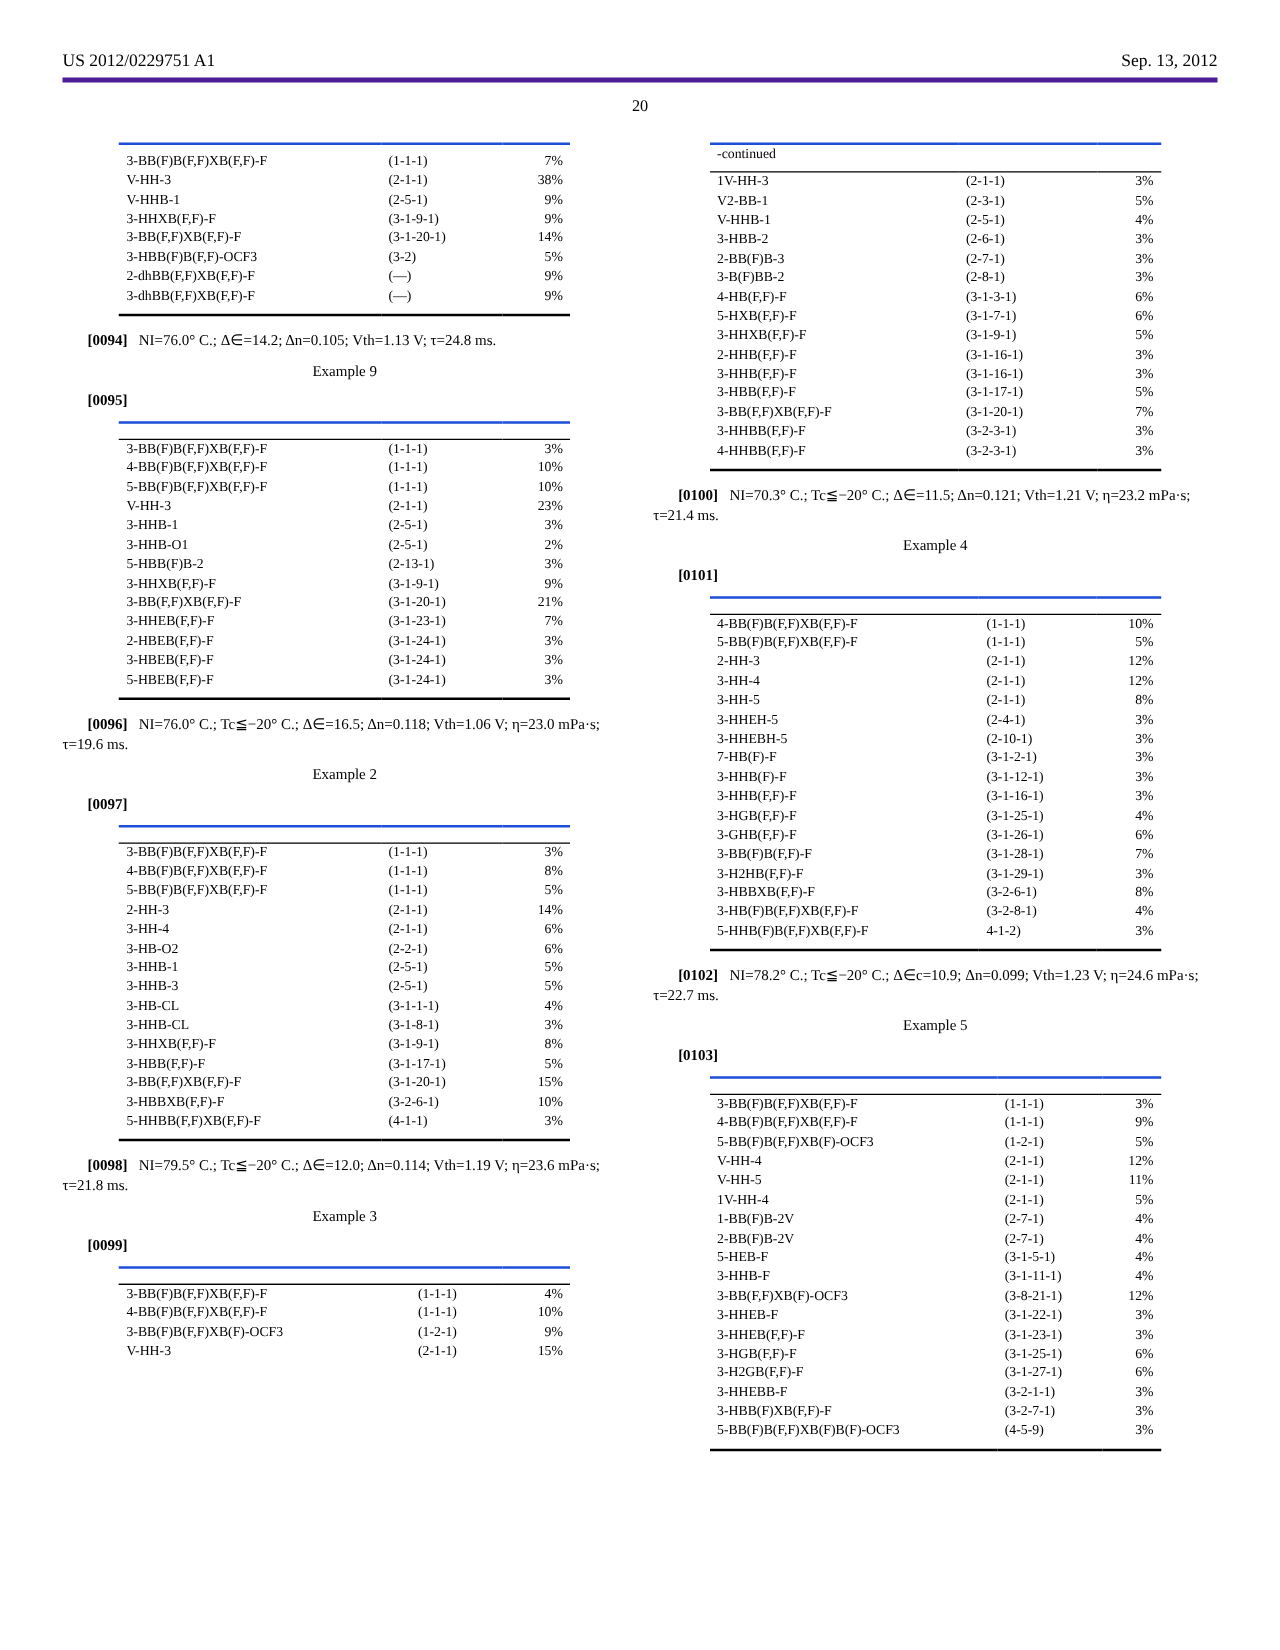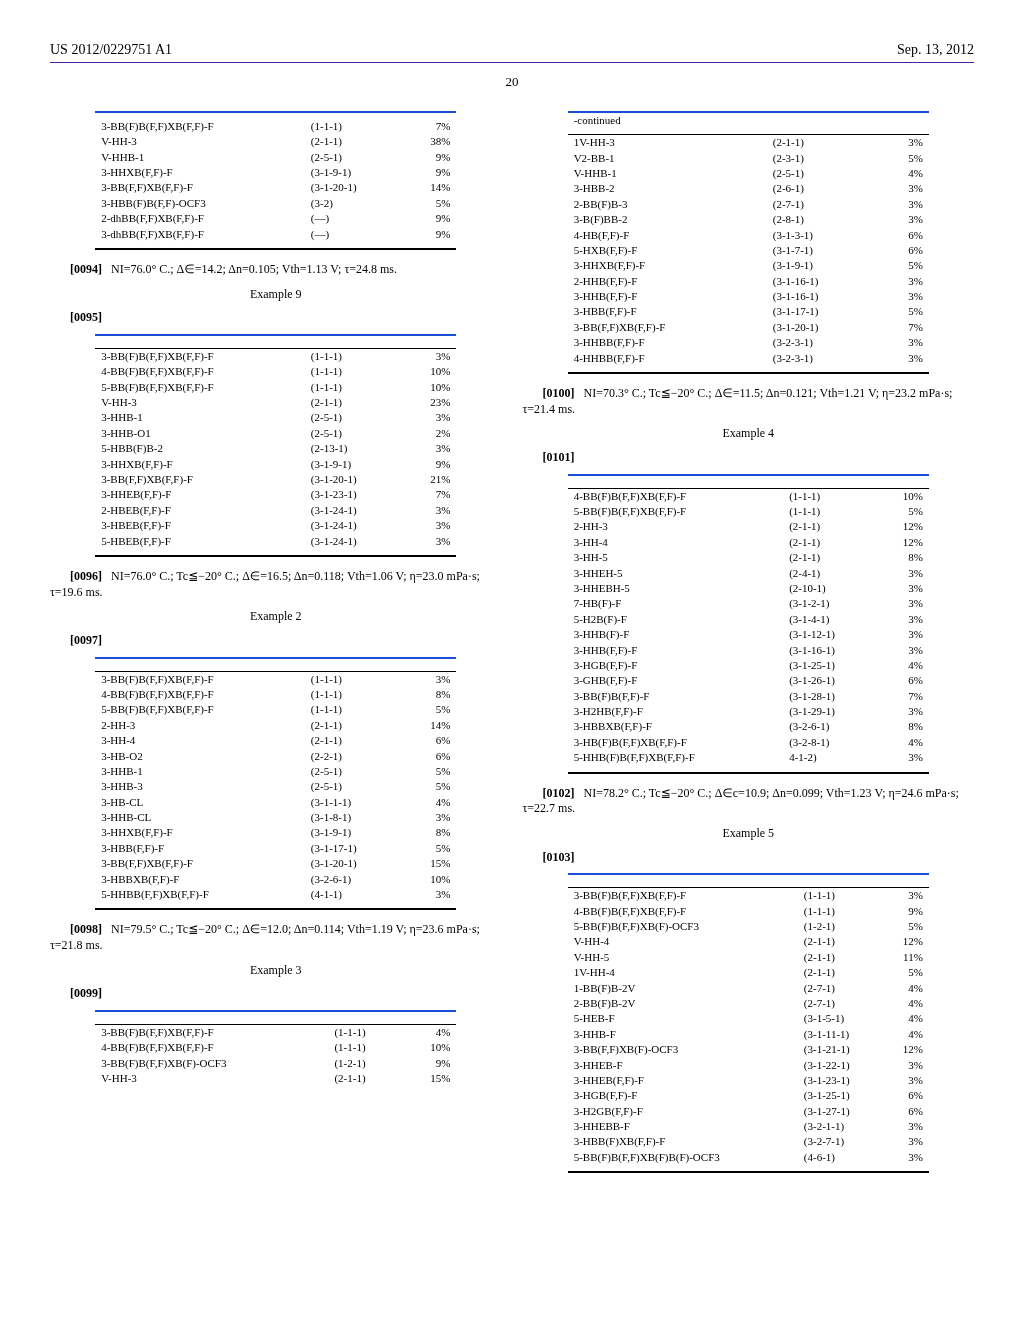--- a/index.html
+++ b/index.html
@@ -9,21 +9,21 @@
     margin: 0;
     padding: 40px 50px;
     background: white;
     color: black;
     width: 1024px;
     box-sizing: border-box;
   }
   .header {
     display: flex;
     justify-content: space-between;
-    border-bottom: 1px solid #4c1d95;
+    border-bottom: 4px solid #4c1d95;
     padding-bottom: 2px;
     margin-bottom: 10px;
   }
   .header-left { font-size: 14px; }
   .header-right { font-size: 14px; margin-left: 24px; }
   .pagenum { text-align: center; font-size: 13px; margin-bottom: 20px; }
   .columns {
     display: flex;
     gap: 21px;
   }
@@ -518,25 +518,20 @@
             <td>3-HHEBH-5</td>
             <td>(2-10-1)</td>
             <td>3%</td>
           </tr>
           <tr>
             <td>7-HB(F)-F</td>
             <td>(3-1-2-1)</td>
             <td>3%</td>
           </tr>
           <tr>
-            <td>5-H2B(F)-F</td>
-            <td>(3-1-4-1)</td>
-            <td>3%</td>
-          </tr>
-          <tr>
             <td>3-HHB(F)-F</td>
             <td>(3-1-12-1)</td>
             <td>3%</td>
           </tr>
           <tr>
             <td>3-HHB(F,F)-F</td>
             <td>(3-1-16-1)</td>
             <td>3%</td>
           </tr>
           <tr>
@@ -646,21 +641,21 @@
             <td>(3-1-5-1)</td>
             <td>4%</td>
           </tr>
           <tr>
             <td>3-HHB-F</td>
             <td>(3-1-11-1)</td>
             <td>4%</td>
           </tr>
           <tr>
             <td>3-BB(F,F)XB(F)-OCF3</td>
-            <td>(3-1-21-1)</td>
+            <td>(3-8-21-1)</td>
             <td>12%</td>
           </tr>
           <tr>
             <td>3-HHEB-F</td>
             <td>(3-1-22-1)</td>
             <td>3%</td>
           </tr>
           <tr>
             <td>3-HHEB(F,F)-F</td>
             <td>(3-1-23-1)</td>
@@ -681,21 +676,21 @@
             <td>(3-2-1-1)</td>
             <td>3%</td>
           </tr>
           <tr>
             <td>3-HBB(F)XB(F,F)-F</td>
             <td>(3-2-7-1)</td>
             <td>3%</td>
           </tr>
           <tr>
             <td>5-BB(F)B(F,F)XB(F)B(F)-OCF3</td>
-            <td>(4-6-1)</td>
+            <td>(4-5-9)</td>
             <td>3%</td>
           </tr>
         </tbody>
       <tbody>
           <tr class="tbl-bottom-border spacer-row">
             <td colspan="3"></td>
           </tr>
     </tbody>
       </table>
 

